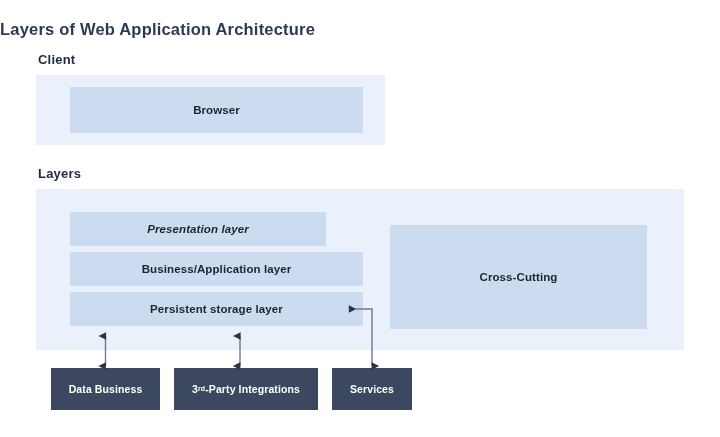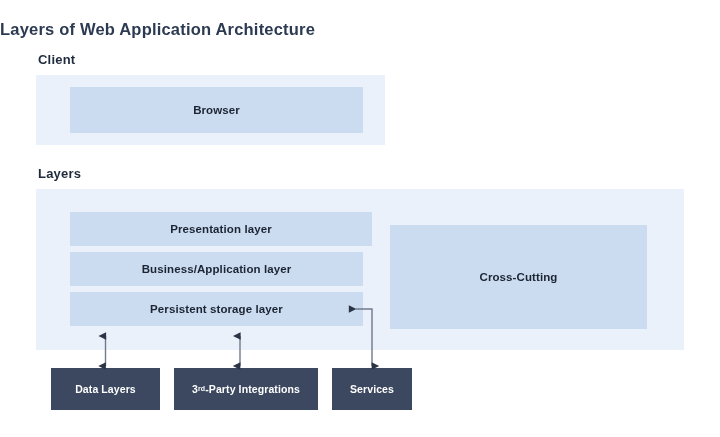--- a/index.html
+++ b/index.html
@@ -72,22 +72,23 @@
   }
   #browser-box {
     left: 70px;
     top: 87px;
     width: 293px;
     height: 46px;
   }
   #presentation-layer-box {
     left: 70px;
     top: 212px;
-    width: 302px;
+    width: 256px;
     height: 34px;
+    font-style: italic;
   }
   #business-layer-box {
     left: 70px;
     top: 252px;
     width: 293px;
     height: 34px;
   }
   #storage-layer-box {
     left: 70px;
     top: 292px;
@@ -164,21 +165,21 @@
   <div class="tier-panel" id="server-panel"></div>
 
   <div class="layer-box" id="presentation-layer-box">Presentation layer</div>
 
   <div class="layer-box" id="business-layer-box">Business/Application layer</div>
 
   <div class="layer-box" id="storage-layer-box">Persistent storage layer</div>
 
   <div class="layer-box" id="cross-cutting-box">Cross-Cutting</div>
 
-  <div class="external-box" id="data-sources-box">Data Layers</div>
+  <div class="external-box" id="data-sources-box">Data Business</div>
 
   <div class="external-box" id="third-party-box">
       <span>3</span>
       <span class="sup">rd</span>
       <span>-Party Integrations</span>
     </div>
 
   <div class="external-box" id="services-box">Services</div>
 
   <svg id="connectors" viewBox="0 0 720 437" xmlns="http://www.w3.org/2000/svg">

